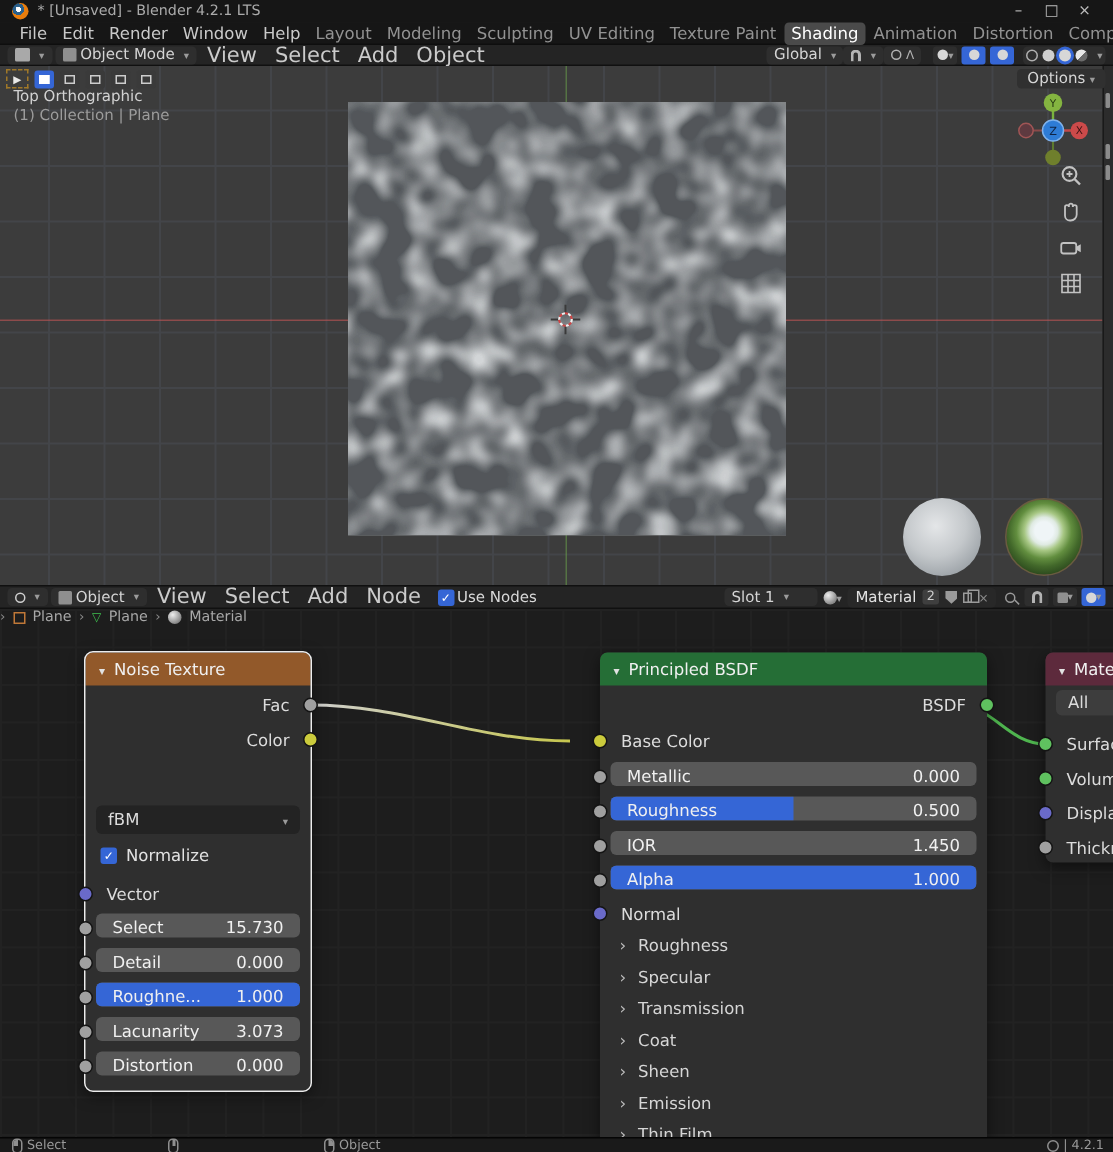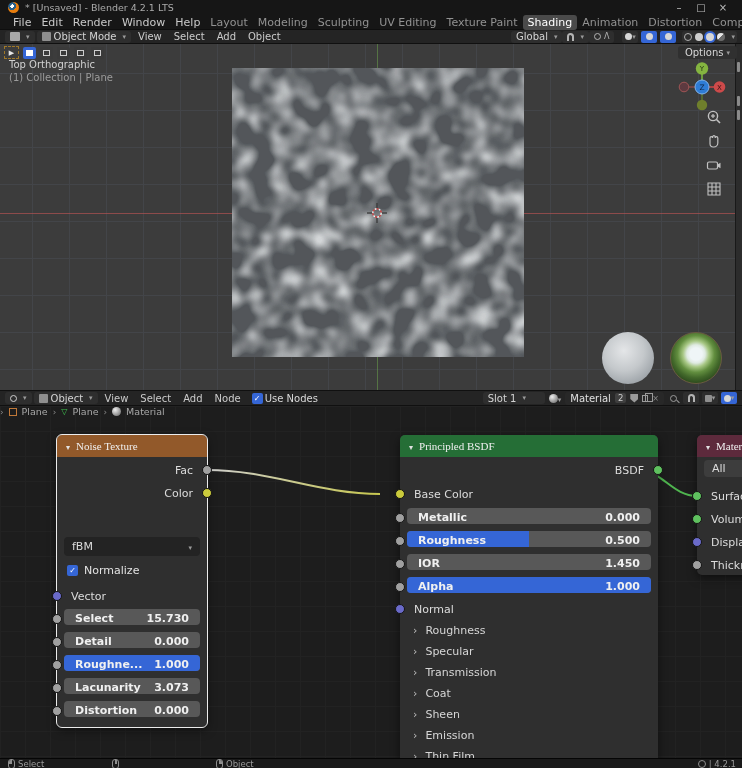--- a/index.html
+++ b/index.html
@@ -25,21 +25,21 @@
   .ws-tab { color:#929292; padding:1px 5px; border-radius:3px; }
   .ws-tab.active { background:#4a4a4a; color:#fff; }
   .ic-x { color:#8a8a8a; font-size:8px; }
   .ic-dup { width:6px; height:7px; border:1px solid #9a9a9a; position:relative; }
   .ic-dup::before { content:''; position:absolute; left:2px; top:-3px; width:6px; height:7px; border:1px solid #9a9a9a; }
   .ic-pin { width:7px; height:7px; border:1px solid #9a9a9a; border-radius:50%; position:relative; }
   .ic-pin::after { content:''; position:absolute; left:5px; top:5px; width:4px; height:1px; background:#9a9a9a; transform:rotate(45deg); }
 
   
   #vp-header { left:0; top:30px; width:742px; height:14px; background:#242424; display:flex; align-items:center; padding:0 5px; gap:2px; border-bottom:1px solid #101010; white-space:nowrap; }
-  .hmenu { color:#cbcbcb; padding:0 5px; font-size:10px; }
+  .hmenu { color:#cbcbcb; padding:0 5px; font-size:14px; }
   .hbtn { background:#2e2e2e; border-radius:3px; height:12px; display:flex; align-items:center; gap:3px; padding:0 5px; color:#d4d4d4; }
   .edicon { width:10px; height:9px; background:#a9a9a9; border-radius:1px; }
   .sq { width:9px; height:9px; background:#8f8f8f; border-radius:1px; }
   .tglbtn { width:16px; height:12px; border-radius:2px; background:#2e2e2e; display:flex; align-items:center; justify-content:center; }
   .tglbtn.on { background:#3566d6; }
   .tgl-dot { width:7px; height:7px; border-radius:50%; background:#d7d7d7; }
   .shade-group { display:flex; background:#2e2e2e; border-radius:3px; height:12px; align-items:center; padding:0 2px; gap:3px; }
   .sph { width:8px; height:8px; border-radius:50%; }
   .sph.wire { border:1px solid #b0b0b0; background:transparent; }
   .sph.solid { background:#cfcfcf; }
@@ -90,27 +90,27 @@
     background-image:linear-gradient(#222 1px, transparent 1px), linear-gradient(90deg,#222 1px, transparent 1px);
     background-size:25px 25px; }
   #breadcrumb { left:6px; top:3px; display:flex; align-items:center; gap:5px; color:#a8a8a8; font-size:9.5px; z-index:4; }
   .bc-sep { color:#8a8a8a; font-size:9px; }
   .bc-obj { width:8px; height:8px; border:1px solid #c07838; }
   .bc-mesh { color:#3fc24f; font-size:8px; }
   .bc-matball { width:9px; height:9px; border-radius:50%; background:radial-gradient(circle at 35% 32%, #eee, #888 70%); }
 
   .node { position:absolute; background:#2f2f2f; border-radius:5px; box-shadow:0 3px 10px rgba(0,0,0,.5); font-size:11px; z-index:2; }
   .node.selected { outline:1px solid #ececec; }
-  .nhead { height:22px; border-radius:5px 5px 0 0; display:flex; align-items:center; gap:6px; padding:0 9px; color:#f0f0f0;font-family:Liberation Serif, serif; }
+  .nhead { height:22px; border-radius:5px 5px 0 0; display:flex; align-items:center; gap:6px; padding:0 9px; color:#f0f0f0; }
   .nhead .nchev::before { content:'▾'; font-size:8px; color:#e2e2e2; }
   .lab { position:absolute; color:#dcdcdc; }
   .lab.r { text-align:right; }
   .sk { position:absolute; width:10px; height:10px; border-radius:50%; border:1.5px solid #141414; z-index:3; }
   .dd { position:absolute; left:7px; right:7px; height:19px; background:#232323; border-radius:4px; display:flex; align-items:center; justify-content:space-between; padding:0 8px; color:#dcdcdc; }
-  .slider { position:absolute; left:7px; right:7px; height:16px; background:#585858; border-radius:4px; overflow:hidden;font-weight:bold; }
+  .slider { position:absolute; left:7px; right:7px; height:16px; background:#585858; border-radius:4px; overflow:hidden; }
   .slider .fill { position:absolute; left:0; top:0; bottom:0; background:#3566d6; }
   .slider .sl-label,.slider .sl-value { position:absolute; top:0; line-height:20px; color:#f0f0f0; z-index:1; }
   .slider .sl-label { left:11px; }
   .slider .sl-value { right:11px; }
   .crow { position:absolute; left:13px; color:#d6d6d6; }
   .crow::before { content:'›'; color:#bdbdbd; margin-right:8px; }
   .ckrow { position:absolute; display:flex; align-items:center; gap:6px; color:#e2e2e2; }
 
   
   #statusbar { left:0; top:758px; width:742px; height:10px; background:#1a1a1a; border-top:1px solid #050505; color:#9a9a9a; font-size:8.5px; z-index:7; }

